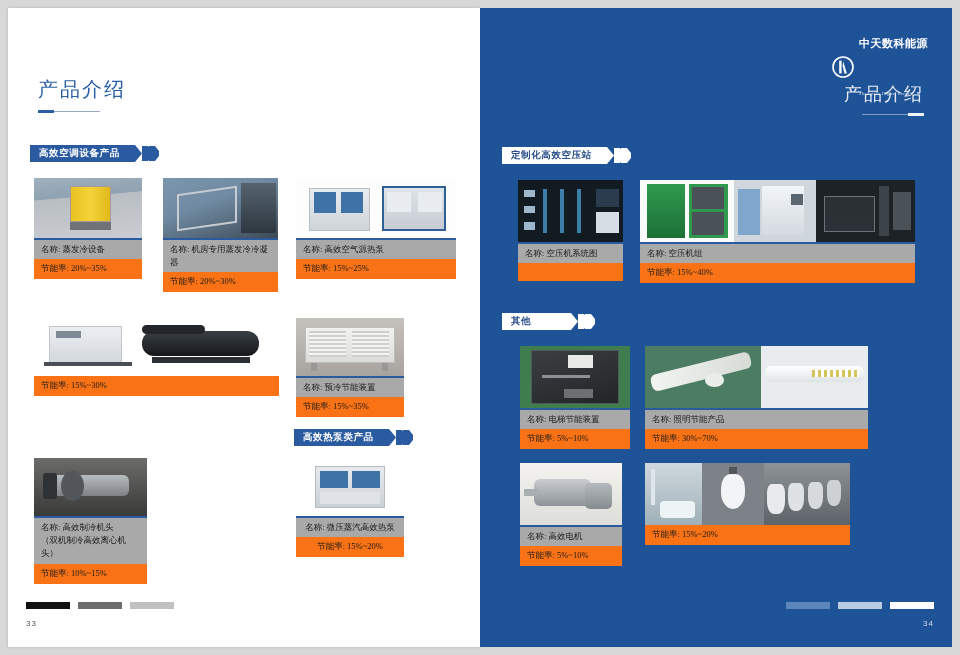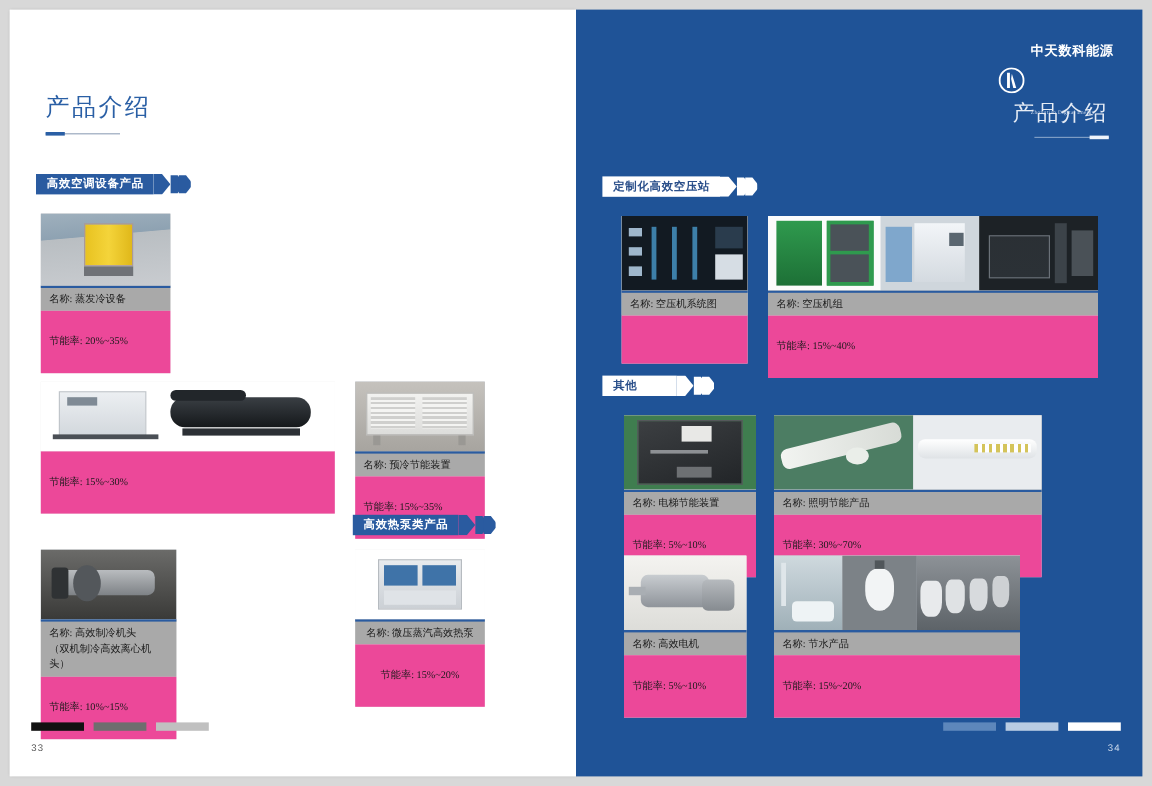--- a/index.html
+++ b/index.html
@@ -75,22 +75,22 @@
   .card { position: absolute; background: #ececec; }
   .card .photo { position: relative; width: 100%; overflow: hidden; background: #b9bec4; }
   .card .photo img, .card .photo .ph { width: 100%; height: 100%; display: block; }
   .card .namebar {
     border-top: 2px solid #2a5ba0;
     background: #a9a9a9; color: #1a1a1a;
     font-size: 8.5px; line-height: 1.55; padding: 3px 7px;
   }
   .card .namebar .line2 { display: block; }
   .card .ratebar {
-    background: #ec4899; color: #1a1a1a;
-    font-size: 8.5px; padding: 20px 7px; min-height: 18px;
+    background: #f97316; color: #1a1a1a;
+    font-size: 8.5px; padding: 4px 7px; min-height: 18px;
   }
   .card.centered .namebar, .card.centered .ratebar { text-align: center; }
 
   
   .chips { position: absolute; display: flex; gap: 8px; }
   .chips i { display: block; width: 44px; height: 7px; }
   .pagenum { position: absolute; font-size: 8px; color: #555; font-family: "Liberation Sans", sans-serif; letter-spacing: 1px; }
   .pagenum.light { color: #cfdcee; }
 
   
@@ -125,21 +125,45 @@
       <div class="photo" style="height:60px;">
         <div class="ph" style="height:60px;background:linear-gradient(175deg,#9fb0bd 0%,#8ea2b2 32%,#b9bec2 33%,#c9ccd0 100%);position:relative;">
           <div style="position:absolute;left:33%;top:14%;width:38%;height:60%;background:linear-gradient(90deg,#e8c220,#f4d43a 50%,#e0b81a);border:1px solid #a99;"></div>
           <div style="position:absolute;left:33%;top:74%;width:38%;height:12%;background:#6f7277;"></div>
         </div>
       </div>
       <div class="namebar">名称: 蒸发冷设备</div>
       <div class="ratebar">节能率: 20%~35%</div>
     </div>
 
-
+    <div class="card" style="left:155px; top:170px; width:115px;">
+      <div class="photo" style="height:60px;">
+        <div class="ph" style="height:60px;background:linear-gradient(160deg,#7c96ad 0%,#6f8aa2 40%,#3d4a55 100%);position:relative;">
+          <div style="position:absolute;left:12%;top:20%;width:52%;height:62%;border:2px solid #c6ccd2;transform:skewY(-8deg);"></div>
+          <div style="position:absolute;left:68%;top:8%;width:30%;height:84%;background:linear-gradient(180deg,#56636e,#2d3740);"></div>
+        </div>
+      </div>
+      <div class="namebar">名称: 机房专用蒸发冷冷凝器</div>
+      <div class="ratebar">节能率: 20%~30%</div>
+    </div>
+
+    <div class="card" style="left:288px; top:170px; width:160px;">
+      <div class="photo" style="height:60px;background:#ffffff;">
+        <div class="ph" style="height:60px;background:#fdfdfd;position:relative;">
+          <div style="position:absolute;left:8%;top:16%;width:38%;height:72%;background:linear-gradient(180deg,#e9ecef,#cfd4d9);border:1px solid #b9bec3;"></div>
+          <div style="position:absolute;left:11%;top:24%;width:14%;height:34%;background:#3f73a8;"></div>
+          <div style="position:absolute;left:28%;top:24%;width:14%;height:34%;background:#3f73a8;"></div>
+          <div style="position:absolute;left:54%;top:14%;width:40%;height:74%;background:linear-gradient(180deg,#dfe4e9,#c6ccd2);border:2px solid #2f5f99;"></div>
+          <div style="position:absolute;left:57%;top:24%;width:15%;height:32%;background:#e9edf1;"></div>
+          <div style="position:absolute;left:76%;top:24%;width:15%;height:32%;background:#e9edf1;"></div>
+        </div>
+      </div>
+      <div class="namebar">名称: 高效空气源热泵</div>
+      <div class="ratebar">节能率: 15%~25%</div>
+    </div>
 
     <div class="card" style="left:26px; top:310px; width:245px;">
       <div class="photo" style="height:58px;background:#fff;">
         <div class="ph" style="height:58px;background:#ffffff;position:relative;">
           <div style="position:absolute;left:6%;top:14%;width:30%;height:64%;background:linear-gradient(180deg,#eceff2,#d3d8dd);border:1px solid #c0c5ca;"></div>
           <div style="position:absolute;left:9%;top:22%;width:10%;height:12%;background:#7f8a95;"></div>
           <div style="position:absolute;left:4%;top:76%;width:36%;height:7%;background:#4a4f55;"></div>
           <div style="position:absolute;left:44%;top:22%;width:48%;height:44%;background:linear-gradient(180deg,#3a3f44,#15181b);border-radius:12px;"></div>
           <div style="position:absolute;left:44%;top:12%;width:26%;height:16%;background:#22262a;border-radius:9px;"></div>
           <div style="position:absolute;left:48%;top:68%;width:40%;height:9%;background:#2c3035;"></div>
@@ -352,21 +376,20 @@
           <div style="position:absolute;left:30%;top:18%;width:40%;height:56%;background:#f2f4f5;border-radius:40% 40% 48% 48%;"></div>
           <div style="position:absolute;left:44%;top:6%;width:12%;height:12%;background:#50565a;"></div>
         </div>
         <div class="ph" style="width:42%;height:62px;background:linear-gradient(180deg,#8d9297,#5d6368);position:relative;">
           <div style="position:absolute;left:4%;top:34%;width:20%;height:48%;background:#e8eaec;border-radius:28% 28% 40% 40%;"></div>
           <div style="position:absolute;left:28%;top:32%;width:19%;height:46%;background:#dfe2e4;border-radius:28% 28% 40% 40%;"></div>
           <div style="position:absolute;left:51%;top:30%;width:18%;height:44%;background:#d7dadd;border-radius:28% 28% 40% 40%;"></div>
           <div style="position:absolute;left:73%;top:28%;width:17%;height:42%;background:#ced1d4;border-radius:28% 28% 40% 40%;"></div>
         </div>
       </div>
-      <div class="namebar">名称: 节水产品</div>
       <div class="ratebar">节能率: 15%~20%</div>
     </div>
 
     <div class="chips" style="right:18px; top:594px;">
       <i style="background:#5d87bb;"></i>
       <i style="background:#b9cce3;"></i>
       <i style="background:#ffffff;"></i>
     </div>
     <div class="pagenum light" style="right:18px; top:611px;">34</div>
   </div>

